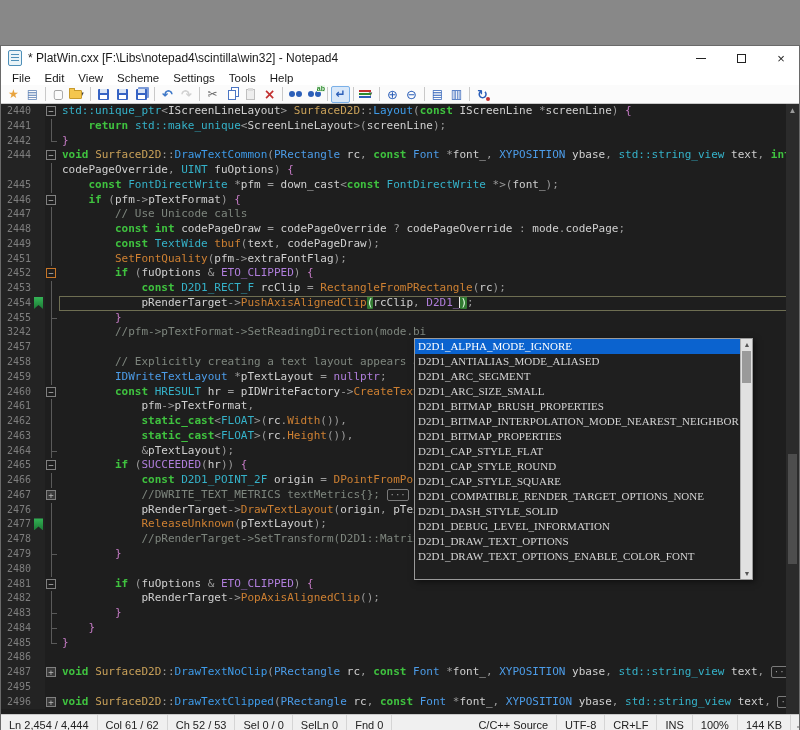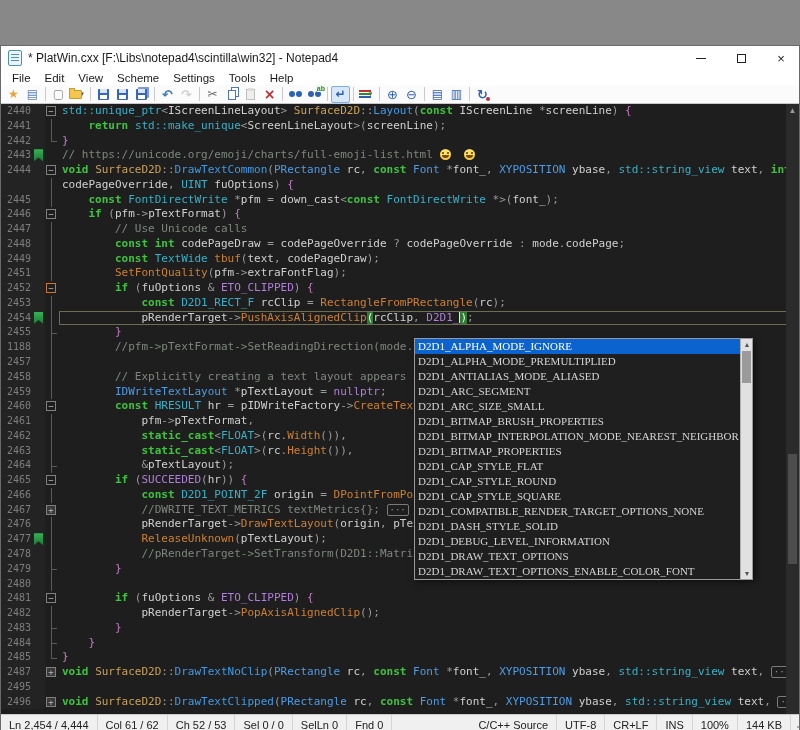--- a/index.html
+++ b/index.html
@@ -233,34 +233,33 @@
       <span class="tb-sep"></span>
       <span class="tb-btn ic-restart">
         <span class="g">↻</span>
       </span>
     </div>
 
   <div class="editor" id="editor">
       <div class="row"><span class="ln">2440</span><span class="bmk-cell"></span><span class="fold-cell"><span class="fold-box">−</span></span><span class="code"><span style="color: rgb(53, 178, 201);">std::unique_ptr</span><span style="color: rgb(155, 155, 155);">&lt;</span><span style="color: rgb(208, 208, 208);">IScreenLineLayout</span><span style="color: rgb(155, 155, 155);">&gt; </span><span style="color: rgb(201, 161, 89);">SurfaceD2D</span><span style="color: rgb(155, 155, 155);">::</span><span style="color: rgb(62, 155, 233);">Layout</span><span style="color: rgb(155, 155, 155);">(</span><span style="color: rgb(63, 194, 63); font-weight: bold;">const </span><span style="color: rgb(208, 208, 208);">IScreenLine </span><span style="color: rgb(155, 155, 155);">*</span><span style="color: rgb(208, 208, 208);">screenLine</span><span style="color: rgb(155, 155, 155);">) </span><span style="color: rgb(197, 123, 197);">{</span></span></div>
       <div class="row"><span class="ln">2441</span><span class="bmk-cell"></span><span class="fold-cell"><span class="fold-line"></span></span><span class="code"><span style="color: rgb(208, 208, 208);">    </span><span style="color: rgb(63, 194, 63); font-weight: bold;">return</span><span style="color: rgb(208, 208, 208);"> </span><span style="color: rgb(53, 178, 201);">std::make_unique</span><span style="color: rgb(155, 155, 155);">&lt;</span><span style="color: rgb(208, 208, 208);">ScreenLineLayout</span><span style="color: rgb(155, 155, 155);">&gt;(</span><span style="color: rgb(208, 208, 208);">screenLine</span><span style="color: rgb(155, 155, 155);">);</span></span></div>
       <div class="row"><span class="ln">2442</span><span class="bmk-cell"></span><span class="fold-cell"><span class="fold-line half"></span><span class="fold-stub"></span></span><span class="code"><span style="color: rgb(197, 123, 197);">}</span></span></div>
-      <div class="row"><span class="ln">2443</span><span class="bmk-cell"><span class="bookmark"></span></span><span class="fold-cell"></span><span class="code"><span style="color: rgb(126, 134, 126);">// https://unicode.org/emoji/charts/full-emoji-list.html </span><span class="emoji"></span><span style="color: rgb(208, 208, 208);">  </span><span class="emoji"></span></span></div>
       <div class="row"><span class="ln">2444</span><span class="bmk-cell"></span><span class="fold-cell"><span class="fold-box">−</span></span><span class="code"><span style="color: rgb(63, 194, 63); font-weight: bold;">void</span><span style="color: rgb(208, 208, 208);"> </span><span style="color: rgb(201, 161, 89);">SurfaceD2D</span><span style="color: rgb(155, 155, 155);">::</span><span style="color: rgb(62, 155, 233);">DrawTextCommon</span><span style="color: rgb(155, 155, 155);">(</span><span style="color: rgb(76, 156, 232);">PRectangle</span><span style="color: rgb(208, 208, 208);"> rc</span><span style="color: rgb(155, 155, 155);">, </span><span style="color: rgb(63, 194, 63); font-weight: bold;">const</span><span style="color: rgb(208, 208, 208);"> </span><span style="color: rgb(76, 156, 232);">Font</span><span style="color: rgb(208, 208, 208);"> </span><span style="color: rgb(155, 155, 155);">*</span><span style="color: rgb(208, 208, 208);">font_</span><span style="color: rgb(155, 155, 155);">, </span><span style="color: rgb(76, 156, 232);">XYPOSITION</span><span style="color: rgb(208, 208, 208);"> ybase</span><span style="color: rgb(155, 155, 155);">, </span><span style="color: rgb(53, 178, 201);">std::string_view</span><span style="color: rgb(208, 208, 208);"> text</span><span style="color: rgb(155, 155, 155);">, </span><span style="color: rgb(63, 194, 63); font-weight: bold;">int</span></span></div>
       <div class="row"><span class="ln"></span><span class="bmk-cell"></span><span class="fold-cell"><span class="fold-line"></span></span><span class="code"><span style="color: rgb(208, 208, 208);">codePageOverride</span><span style="color: rgb(155, 155, 155);">, </span><span style="color: rgb(53, 178, 201);">UINT</span><span style="color: rgb(208, 208, 208);"> fuOptions</span><span style="color: rgb(155, 155, 155);">) </span><span style="color: rgb(197, 123, 197);">{</span></span></div>
       <div class="row"><span class="ln">2445</span><span class="bmk-cell"></span><span class="fold-cell"><span class="fold-line"></span></span><span class="code"><span style="color: rgb(208, 208, 208);">    </span><span style="color: rgb(63, 194, 63); font-weight: bold;">const</span><span style="color: rgb(208, 208, 208);"> </span><span style="color: rgb(53, 178, 201);">FontDirectWrite</span><span style="color: rgb(208, 208, 208);"> </span><span style="color: rgb(155, 155, 155);">*</span><span style="color: rgb(208, 208, 208);">pfm</span><span style="color: rgb(155, 155, 155);"> = </span><span style="color: rgb(208, 208, 208);">down_cast</span><span style="color: rgb(155, 155, 155);">&lt;</span><span style="color: rgb(63, 194, 63); font-weight: bold;">const</span><span style="color: rgb(208, 208, 208);"> </span><span style="color: rgb(53, 178, 201);">FontDirectWrite</span><span style="color: rgb(208, 208, 208);"> </span><span style="color: rgb(155, 155, 155);">*&gt;(</span><span style="color: rgb(208, 208, 208);">font_</span><span style="color: rgb(155, 155, 155);">);</span></span></div>
       <div class="row"><span class="ln">2446</span><span class="bmk-cell"></span><span class="fold-cell"><span class="fold-box">−</span></span><span class="code"><span style="color: rgb(208, 208, 208);">    </span><span style="color: rgb(63, 194, 63); font-weight: bold;">if</span><span style="color: rgb(155, 155, 155);"> (</span><span style="color: rgb(208, 208, 208);">pfm</span><span style="color: rgb(155, 155, 155);">-&gt;</span><span style="color: rgb(208, 208, 208);">pTextFormat</span><span style="color: rgb(155, 155, 155);">) </span><span style="color: rgb(197, 123, 197);">{</span></span></div>
       <div class="row"><span class="ln">2447</span><span class="bmk-cell"></span><span class="fold-cell"><span class="fold-line"></span></span><span class="code"><span style="color: rgb(208, 208, 208);">        </span><span style="color: rgb(126, 134, 126);">// Use Unicode calls</span></span></div>
       <div class="row"><span class="ln">2448</span><span class="bmk-cell"></span><span class="fold-cell"><span class="fold-line"></span></span><span class="code"><span style="color: rgb(208, 208, 208);">        </span><span style="color: rgb(63, 194, 63); font-weight: bold;">const</span><span style="color: rgb(208, 208, 208);"> </span><span style="color: rgb(63, 194, 63); font-weight: bold;">int</span><span style="color: rgb(208, 208, 208);"> codePageDraw </span><span style="color: rgb(155, 155, 155);">= </span><span style="color: rgb(208, 208, 208);">codePageOverride </span><span style="color: rgb(155, 155, 155);">? </span><span style="color: rgb(208, 208, 208);">codePageOverride </span><span style="color: rgb(155, 155, 155);">: </span><span style="color: rgb(208, 208, 208);">mode</span><span style="color: rgb(155, 155, 155);">.</span><span style="color: rgb(208, 208, 208);">codePage</span><span style="color: rgb(155, 155, 155);">;</span></span></div>
       <div class="row"><span class="ln">2449</span><span class="bmk-cell"></span><span class="fold-cell"><span class="fold-line"></span></span><span class="code"><span style="color: rgb(208, 208, 208);">        </span><span style="color: rgb(63, 194, 63); font-weight: bold;">const</span><span style="color: rgb(208, 208, 208);"> </span><span style="color: rgb(53, 178, 201);">TextWide</span><span style="color: rgb(208, 208, 208);"> </span><span style="color: rgb(206, 128, 50);">tbuf</span><span style="color: rgb(155, 155, 155);">(</span><span style="color: rgb(208, 208, 208);">text</span><span style="color: rgb(155, 155, 155);">, </span><span style="color: rgb(208, 208, 208);">codePageDraw</span><span style="color: rgb(155, 155, 155);">);</span></span></div>
       <div class="row"><span class="ln">2451</span><span class="bmk-cell"></span><span class="fold-cell"><span class="fold-line"></span></span><span class="code"><span style="color: rgb(208, 208, 208);">        </span><span style="color: rgb(206, 128, 50);">SetFontQuality</span><span style="color: rgb(155, 155, 155);">(</span><span style="color: rgb(208, 208, 208);">pfm</span><span style="color: rgb(155, 155, 155);">-&gt;</span><span style="color: rgb(208, 208, 208);">extraFontFlag</span><span style="color: rgb(155, 155, 155);">);</span></span></div>
       <div class="row"><span class="ln">2452</span><span class="bmk-cell"></span><span class="fold-cell"><span class="fold-box hl">−</span></span><span class="code"><span style="color: rgb(208, 208, 208);">        </span><span style="color: rgb(63, 194, 63); font-weight: bold;">if</span><span style="color: rgb(155, 155, 155);"> (</span><span style="color: rgb(208, 208, 208);">fuOptions </span><span style="color: rgb(155, 155, 155);">&amp; </span><span style="color: rgb(176, 126, 220);">ETO_CLIPPED</span><span style="color: rgb(155, 155, 155);">) </span><span style="color: rgb(197, 123, 197);">{</span></span></div>
       <div class="row"><span class="ln">2453</span><span class="bmk-cell"></span><span class="fold-cell"><span class="fold-line"></span></span><span class="code"><span style="color: rgb(208, 208, 208);">            </span><span style="color: rgb(63, 194, 63); font-weight: bold;">const</span><span style="color: rgb(208, 208, 208);"> </span><span style="color: rgb(53, 178, 201);">D2D1_RECT_F</span><span style="color: rgb(208, 208, 208);"> rcClip </span><span style="color: rgb(155, 155, 155);">= </span><span style="color: rgb(206, 128, 50);">RectangleFromPRectangle</span><span style="color: rgb(155, 155, 155);">(</span><span style="color: rgb(208, 208, 208);">rc</span><span style="color: rgb(155, 155, 155);">);</span></span></div>
       <div class="row current"><span class="ln">2454</span><span class="bmk-cell"><span class="bookmark"></span></span><span class="fold-cell"><span class="fold-line"></span></span><span class="code"><span style="color: rgb(208, 208, 208);">            </span><span style="color: rgb(208, 208, 208);">pRenderTarget</span><span style="color: rgb(155, 155, 155);">-&gt;</span><span style="color: rgb(206, 128, 50);">PushAxisAlignedClip</span><span class="seg-bm">(</span><span style="color: rgb(208, 208, 208);">rcClip</span><span style="color: rgb(155, 155, 155);">, </span><span style="color: rgb(176, 126, 220);">D2D1_</span><span class="caret"></span><span class="seg-bm">)</span><span style="color: rgb(155, 155, 155);">;</span></span></div>
       <div class="row"><span class="ln">2455</span><span class="bmk-cell"></span><span class="fold-cell"><span class="fold-line"></span><span class="fold-stub"></span></span><span class="code"><span style="color: rgb(208, 208, 208);">        </span><span style="color: rgb(197, 123, 197);">}</span></span></div>
-      <div class="row"><span class="ln">1188</span><span class="bmk-cell"></span><span class="fold-cell"><span class="fold-line"></span></span><span class="code"><span style="color: rgb(208, 208, 208);">        </span><span style="color: rgb(126, 134, 126);">//pfm-&gt;pTextFormat-&gt;SetReadingDirection(mode.bi</span></span></div>
+      <div class="row"><span class="ln">3242</span><span class="bmk-cell"></span><span class="fold-cell"><span class="fold-line"></span></span><span class="code"><span style="color: rgb(208, 208, 208);">        </span><span style="color: rgb(126, 134, 126);">//pfm-&gt;pTextFormat-&gt;SetReadingDirection(mode.bi</span></span></div>
       <div class="row"><span class="ln">2457</span><span class="bmk-cell"></span><span class="fold-cell"><span class="fold-line"></span></span><span class="code"></span></div>
       <div class="row"><span class="ln">2458</span><span class="bmk-cell"></span><span class="fold-cell"><span class="fold-line"></span></span><span class="code"><span style="color: rgb(208, 208, 208);">        </span><span style="color: rgb(126, 134, 126);">// Explicitly creating a text layout appears a</span></span></div>
       <div class="row"><span class="ln">2459</span><span class="bmk-cell"></span><span class="fold-cell"><span class="fold-line"></span></span><span class="code"><span style="color: rgb(208, 208, 208);">        </span><span style="color: rgb(76, 156, 232);">IDWriteTextLayout</span><span style="color: rgb(208, 208, 208);"> </span><span style="color: rgb(155, 155, 155);">*</span><span style="color: rgb(208, 208, 208);">pTextLayout</span><span style="color: rgb(155, 155, 155);"> = </span><span style="color: rgb(176, 126, 220);">nullptr</span><span style="color: rgb(155, 155, 155);">;</span></span></div>
       <div class="row"><span class="ln">2460</span><span class="bmk-cell"></span><span class="fold-cell"><span class="fold-box">−</span></span><span class="code"><span style="color: rgb(208, 208, 208);">        </span><span style="color: rgb(63, 194, 63); font-weight: bold;">const</span><span style="color: rgb(208, 208, 208);"> </span><span style="color: rgb(53, 178, 201);">HRESULT</span><span style="color: rgb(208, 208, 208);"> hr </span><span style="color: rgb(155, 155, 155);">= </span><span style="color: rgb(208, 208, 208);">pIDWriteFactory</span><span style="color: rgb(155, 155, 155);">-&gt;</span><span style="color: rgb(206, 128, 50);">CreateTextL</span></span></div>
       <div class="row"><span class="ln">2461</span><span class="bmk-cell"></span><span class="fold-cell"><span class="fold-line"></span></span><span class="code"><span style="color: rgb(208, 208, 208);">            </span><span style="color: rgb(208, 208, 208);">pfm</span><span style="color: rgb(155, 155, 155);">-&gt;</span><span style="color: rgb(208, 208, 208);">pTextFormat</span><span style="color: rgb(155, 155, 155);">,</span></span></div>
       <div class="row"><span class="ln">2462</span><span class="bmk-cell"></span><span class="fold-cell"><span class="fold-line"></span></span><span class="code"><span style="color: rgb(208, 208, 208);">            </span><span style="color: rgb(63, 194, 63); font-weight: bold;">static_cast</span><span style="color: rgb(155, 155, 155);">&lt;</span><span style="color: rgb(53, 178, 201);">FLOAT</span><span style="color: rgb(155, 155, 155);">&gt;(</span><span style="color: rgb(208, 208, 208);">rc</span><span style="color: rgb(155, 155, 155);">.</span><span style="color: rgb(206, 128, 50);">Width</span><span style="color: rgb(155, 155, 155);">()),</span></span></div>
       <div class="row"><span class="ln">2463</span><span class="bmk-cell"></span><span class="fold-cell"><span class="fold-line"></span></span><span class="code"><span style="color: rgb(208, 208, 208);">            </span><span style="color: rgb(63, 194, 63); font-weight: bold;">static_cast</span><span style="color: rgb(155, 155, 155);">&lt;</span><span style="color: rgb(53, 178, 201);">FLOAT</span><span style="color: rgb(155, 155, 155);">&gt;(</span><span style="color: rgb(208, 208, 208);">rc</span><span style="color: rgb(155, 155, 155);">.</span><span style="color: rgb(206, 128, 50);">Height</span><span style="color: rgb(155, 155, 155);">()),</span></span></div>
       <div class="row"><span class="ln">2464</span><span class="bmk-cell"></span><span class="fold-cell"><span class="fold-line"></span><span class="fold-stub"></span></span><span class="code"><span style="color: rgb(208, 208, 208);">            </span><span style="color: rgb(155, 155, 155);">&amp;</span><span style="color: rgb(208, 208, 208);">pTextLayout</span><span style="color: rgb(155, 155, 155);">);</span></span></div>
       <div class="row"><span class="ln">2465</span><span class="bmk-cell"></span><span class="fold-cell"><span class="fold-box">−</span></span><span class="code"><span style="color: rgb(208, 208, 208);">        </span><span style="color: rgb(63, 194, 63); font-weight: bold;">if</span><span style="color: rgb(155, 155, 155);"> (</span><span style="color: rgb(176, 126, 220);">SUCCEEDED</span><span style="color: rgb(155, 155, 155);">(</span><span style="color: rgb(208, 208, 208);">hr</span><span style="color: rgb(155, 155, 155);">)) </span><span style="color: rgb(197, 123, 197);">{</span></span></div>
       <div class="row"><span class="ln">2466</span><span class="bmk-cell"></span><span class="fold-cell"><span class="fold-line"></span></span><span class="code"><span style="color: rgb(208, 208, 208);">            </span><span style="color: rgb(63, 194, 63); font-weight: bold;">const</span><span style="color: rgb(208, 208, 208);"> </span><span style="color: rgb(53, 178, 201);">D2D1_POINT_2F</span><span style="color: rgb(208, 208, 208);"> origin </span><span style="color: rgb(155, 155, 155);">= </span><span style="color: rgb(206, 128, 50);">DPointFromPoin</span></span></div>
@@ -268,29 +267,29 @@
       <div class="row"><span class="ln">2476</span><span class="bmk-cell"></span><span class="fold-cell"><span class="fold-line"></span></span><span class="code"><span style="color: rgb(208, 208, 208);">            </span><span style="color: rgb(208, 208, 208);">pRenderTarget</span><span style="color: rgb(155, 155, 155);">-&gt;</span><span style="color: rgb(206, 128, 50);">DrawTextLayout</span><span style="color: rgb(155, 155, 155);">(</span><span style="color: rgb(208, 208, 208);">origin</span><span style="color: rgb(155, 155, 155);">, </span><span style="color: rgb(208, 208, 208);">pText</span></span></div>
       <div class="row"><span class="ln">2477</span><span class="bmk-cell"><span class="bookmark"></span></span><span class="fold-cell"><span class="fold-line"></span></span><span class="code"><span style="color: rgb(208, 208, 208);">            </span><span style="color: rgb(206, 128, 50);">ReleaseUnknown</span><span style="color: rgb(155, 155, 155);">(</span><span style="color: rgb(208, 208, 208);">pTextLayout</span><span style="color: rgb(155, 155, 155);">);</span></span></div>
       <div class="row"><span class="ln">2478</span><span class="bmk-cell"></span><span class="fold-cell"><span class="fold-line"></span></span><span class="code"><span style="color: rgb(208, 208, 208);">            </span><span style="color: rgb(126, 134, 126);">//pRenderTarget-&gt;SetTransform(D2D1::Matrix3x2F::Identity());</span></span></div>
       <div class="row"><span class="ln">2479</span><span class="bmk-cell"></span><span class="fold-cell"><span class="fold-line"></span><span class="fold-stub"></span></span><span class="code"><span style="color: rgb(208, 208, 208);">        </span><span style="color: rgb(197, 123, 197);">}</span></span></div>
       <div class="row"><span class="ln">2480</span><span class="bmk-cell"></span><span class="fold-cell"><span class="fold-line"></span></span><span class="code"></span></div>
       <div class="row"><span class="ln">2481</span><span class="bmk-cell"></span><span class="fold-cell"><span class="fold-box">−</span></span><span class="code"><span style="color: rgb(208, 208, 208);">        </span><span style="color: rgb(63, 194, 63); font-weight: bold;">if</span><span style="color: rgb(155, 155, 155);"> (</span><span style="color: rgb(208, 208, 208);">fuOptions </span><span style="color: rgb(155, 155, 155);">&amp; </span><span style="color: rgb(176, 126, 220);">ETO_CLIPPED</span><span style="color: rgb(155, 155, 155);">) </span><span style="color: rgb(197, 123, 197);">{</span></span></div>
       <div class="row"><span class="ln">2482</span><span class="bmk-cell"></span><span class="fold-cell"><span class="fold-line"></span></span><span class="code"><span style="color: rgb(208, 208, 208);">            </span><span style="color: rgb(208, 208, 208);">pRenderTarget</span><span style="color: rgb(155, 155, 155);">-&gt;</span><span style="color: rgb(206, 128, 50);">PopAxisAlignedClip</span><span style="color: rgb(155, 155, 155);">();</span></span></div>
       <div class="row"><span class="ln">2483</span><span class="bmk-cell"></span><span class="fold-cell"><span class="fold-line"></span><span class="fold-stub"></span></span><span class="code"><span style="color: rgb(208, 208, 208);">        </span><span style="color: rgb(197, 123, 197);">}</span></span></div>
       <div class="row"><span class="ln">2484</span><span class="bmk-cell"></span><span class="fold-cell"><span class="fold-line"></span><span class="fold-stub"></span></span><span class="code"><span style="color: rgb(208, 208, 208);">    </span><span style="color: rgb(197, 123, 197);">}</span></span></div>
       <div class="row"><span class="ln">2485</span><span class="bmk-cell"></span><span class="fold-cell"><span class="fold-line half"></span><span class="fold-stub"></span></span><span class="code"><span style="color: rgb(197, 123, 197);">}</span></span></div>
+      <div class="row"><span class="ln">2486</span><span class="bmk-cell"></span><span class="fold-cell"></span><span class="code"></span></div>
       <div class="row"><span class="ln">2487</span><span class="bmk-cell"></span><span class="fold-cell"><span class="fold-box plus">+</span></span><span class="code"><span style="color: rgb(63, 194, 63); font-weight: bold;">void</span><span style="color: rgb(208, 208, 208);"> </span><span style="color: rgb(201, 161, 89);">SurfaceD2D</span><span style="color: rgb(155, 155, 155);">::</span><span style="color: rgb(62, 155, 233);">DrawTextNoClip</span><span style="color: rgb(155, 155, 155);">(</span><span style="color: rgb(76, 156, 232);">PRectangle</span><span style="color: rgb(208, 208, 208);"> rc</span><span style="color: rgb(155, 155, 155);">, </span><span style="color: rgb(63, 194, 63); font-weight: bold;">const</span><span style="color: rgb(208, 208, 208);"> </span><span style="color: rgb(76, 156, 232);">Font</span><span style="color: rgb(208, 208, 208);"> </span><span style="color: rgb(155, 155, 155);">*</span><span style="color: rgb(208, 208, 208);">font_</span><span style="color: rgb(155, 155, 155);">, </span><span style="color: rgb(76, 156, 232);">XYPOSITION</span><span style="color: rgb(208, 208, 208);"> ybase</span><span style="color: rgb(155, 155, 155);">, </span><span style="color: rgb(53, 178, 201);">std::string_view</span><span style="color: rgb(208, 208, 208);"> text</span><span style="color: rgb(155, 155, 155);">, </span><span class="seg-fx">···</span></span></div>
       <div class="row"><span class="ln">2495</span><span class="bmk-cell"></span><span class="fold-cell"></span><span class="code"></span></div>
       <div class="row"><span class="ln">2496</span><span class="bmk-cell"></span><span class="fold-cell"><span class="fold-box plus">+</span></span><span class="code"><span style="color: rgb(63, 194, 63); font-weight: bold;">void</span><span style="color: rgb(208, 208, 208);"> </span><span style="color: rgb(201, 161, 89);">SurfaceD2D</span><span style="color: rgb(155, 155, 155);">::</span><span style="color: rgb(62, 155, 233);">DrawTextClipped</span><span style="color: rgb(155, 155, 155);">(</span><span style="color: rgb(76, 156, 232);">PRectangle</span><span style="color: rgb(208, 208, 208);"> rc</span><span style="color: rgb(155, 155, 155);">, </span><span style="color: rgb(63, 194, 63); font-weight: bold;">const</span><span style="color: rgb(208, 208, 208);"> </span><span style="color: rgb(76, 156, 232);">Font</span><span style="color: rgb(208, 208, 208);"> </span><span style="color: rgb(155, 155, 155);">*</span><span style="color: rgb(208, 208, 208);">font_</span><span style="color: rgb(155, 155, 155);">, </span><span style="color: rgb(76, 156, 232);">XYPOSITION</span><span style="color: rgb(208, 208, 208);"> ybase</span><span style="color: rgb(155, 155, 155);">, </span><span style="color: rgb(53, 178, 201);">std::string_view</span><span style="color: rgb(208, 208, 208);"> text</span><span style="color: rgb(155, 155, 155);">, </span><span class="seg-fx">···</span></span></div>
     </div>
 
   <div class="popup">
     <div class="popup-list" id="popup-list">
         <div class="popup-item sel">D2D1_ALPHA_MODE_IGNORE</div>
-        <div class="popup-item">D2D1_ALPHA_MODE_PREMULTIPLIED</div>
         <div class="popup-item">D2D1_ANTIALIAS_MODE_ALIASED</div>
         <div class="popup-item">D2D1_ARC_SEGMENT</div>
         <div class="popup-item">D2D1_ARC_SIZE_SMALL</div>
         <div class="popup-item">D2D1_BITMAP_BRUSH_PROPERTIES</div>
         <div class="popup-item">D2D1_BITMAP_INTERPOLATION_MODE_NEAREST_NEIGHBOR</div>
         <div class="popup-item">D2D1_BITMAP_PROPERTIES</div>
         <div class="popup-item">D2D1_CAP_STYLE_FLAT</div>
         <div class="popup-item">D2D1_CAP_STYLE_ROUND</div>
         <div class="popup-item">D2D1_CAP_STYLE_SQUARE</div>
         <div class="popup-item">D2D1_COMPATIBLE_RENDER_TARGET_OPTIONS_NONE</div>

